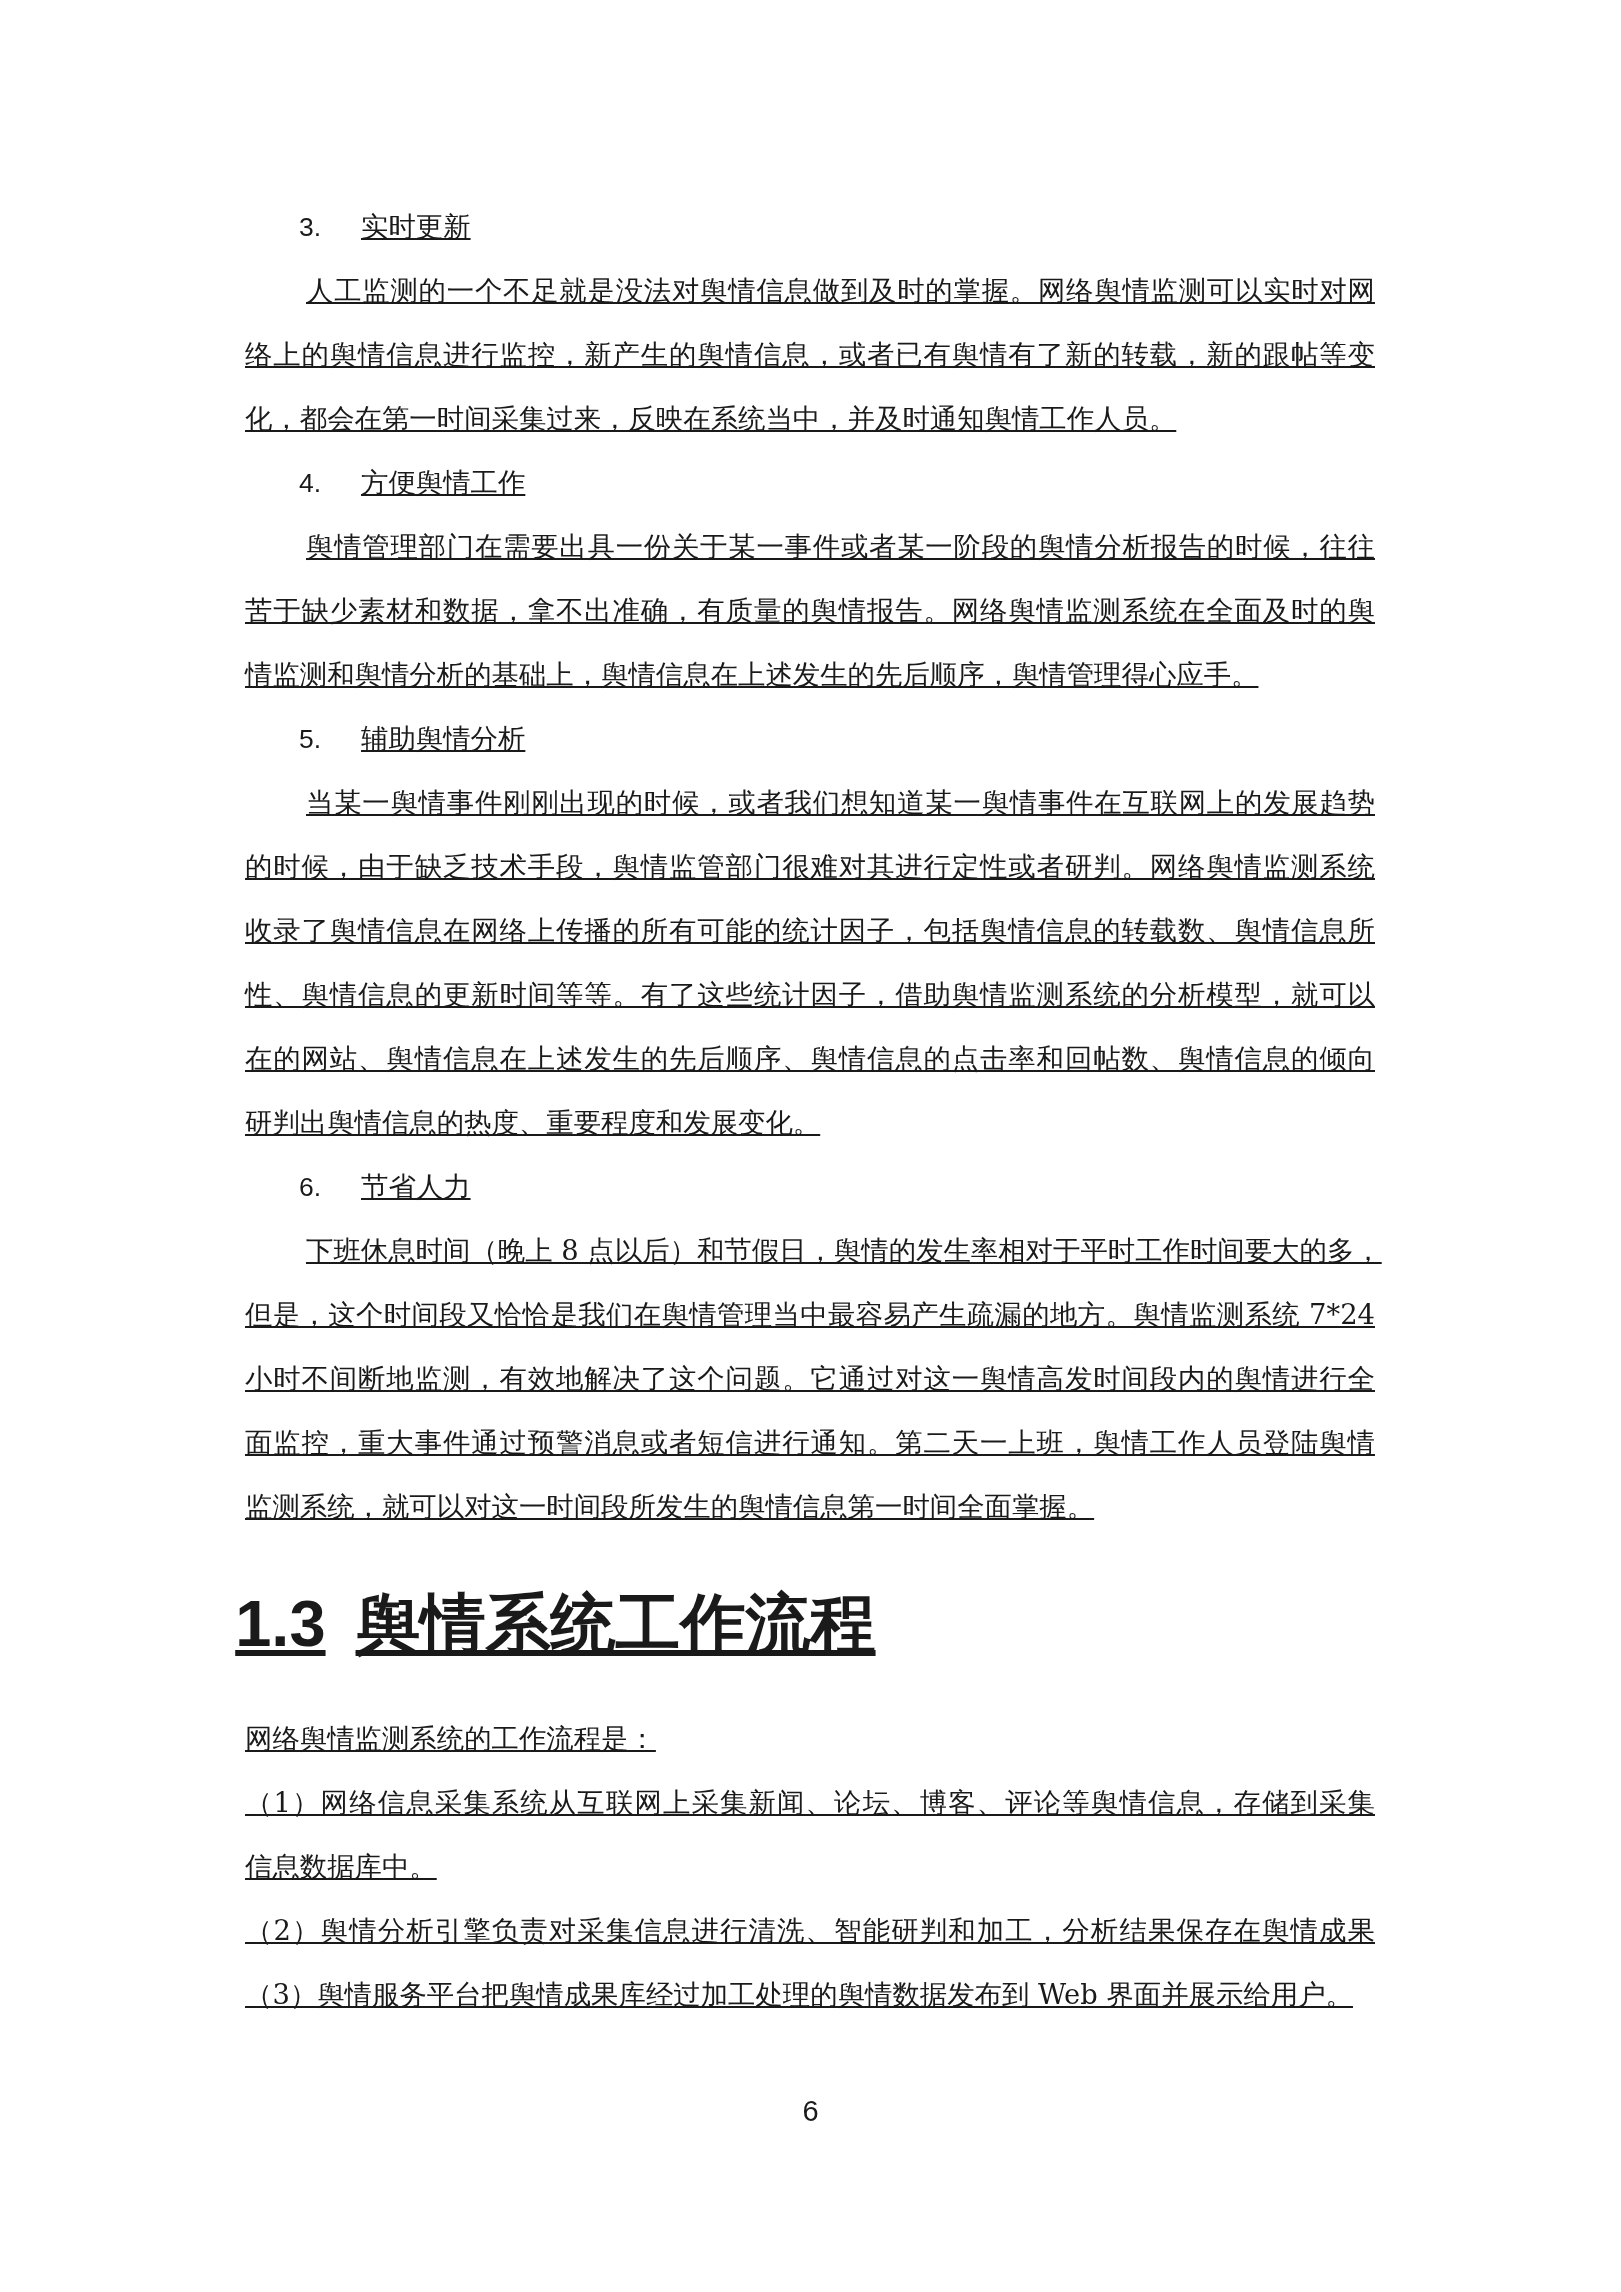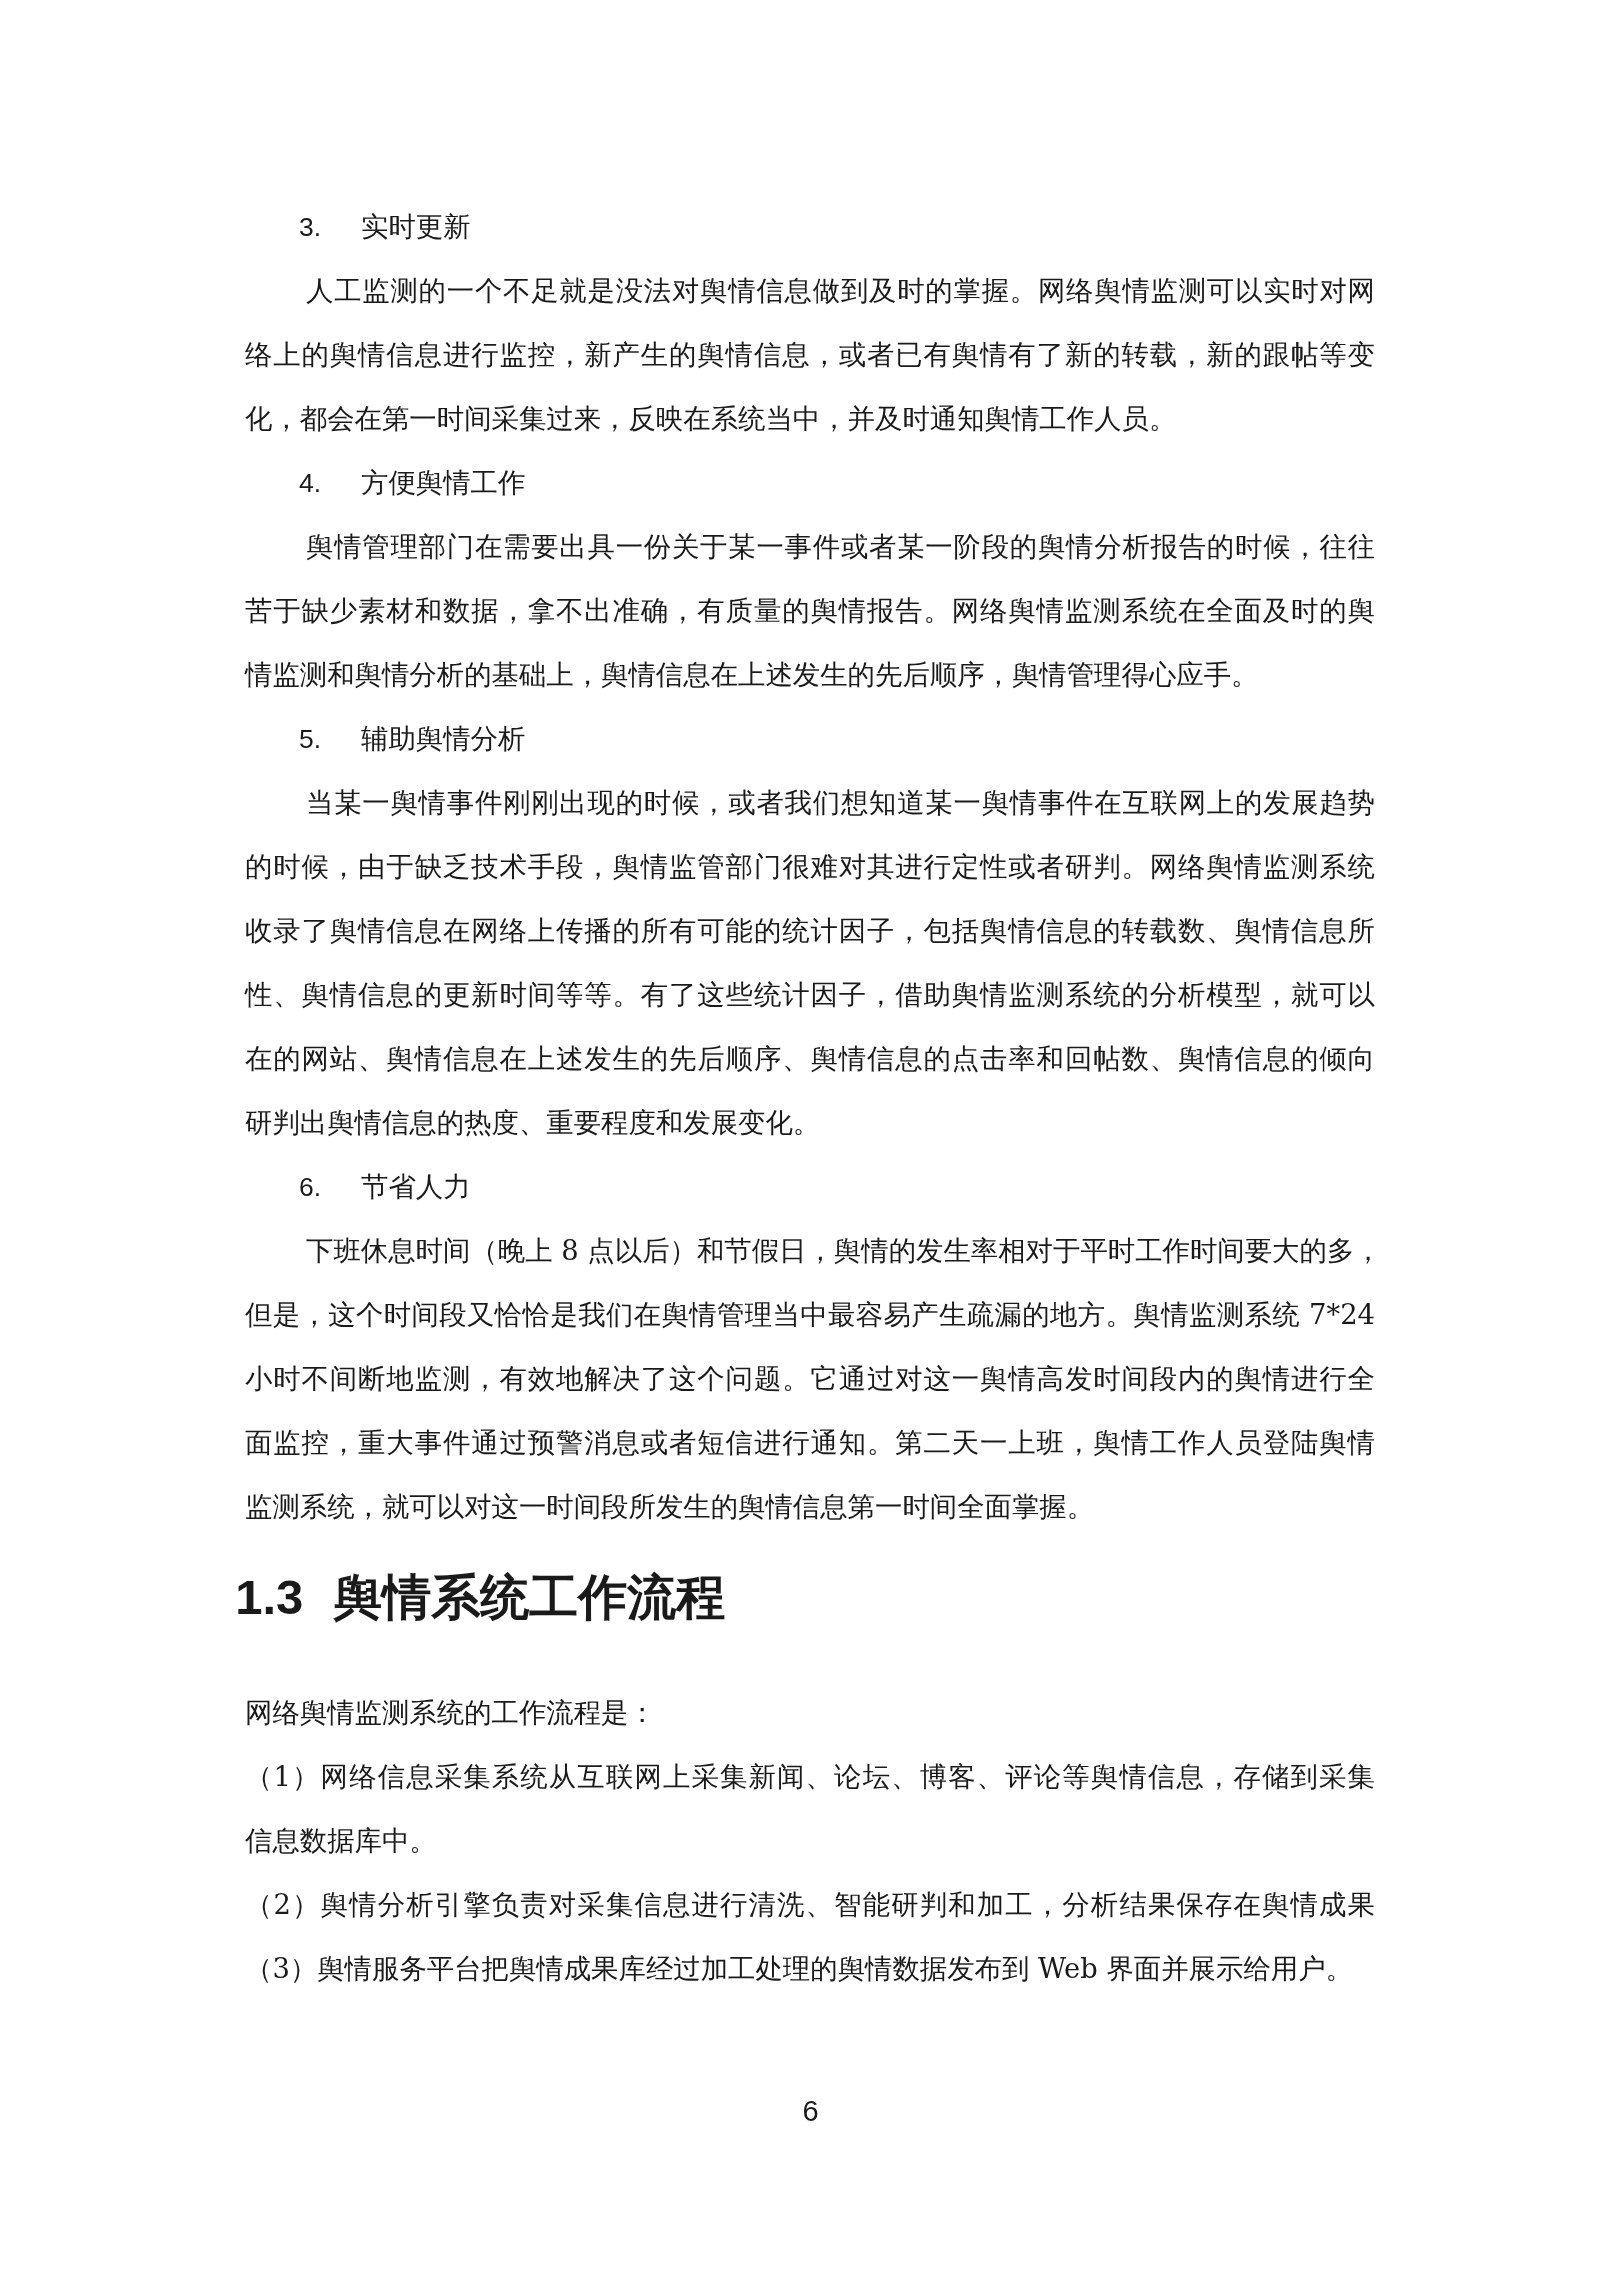--- a/index.html
+++ b/index.html
@@ -11,20 +11,21 @@
     background:#ffffff;
     overflow:hidden;
     color:#1a1a1a;
     font-family:"DejaVu Serif","Liberation Serif",serif;
   }
   .content{
     position:absolute;
     left:245px;
     top:195px;
     width:1130px;
+    text-decoration:underline;
   }
   .line{
     font-size:27.4px;
     line-height:64px;
     height:64px;
     white-space:nowrap;
   }
   .line.fill{
     text-align:justify;
     text-align-last:justify;
@@ -37,24 +38,24 @@
   }
   .item .num{
     display:inline-block;
     width:62px;
     font-family:"Liberation Sans",sans-serif;
     font-size:26.5px;
   }
   .heading{
     position:relative;
     left:-9.8px;
-    margin:26px 0 51px 0;
+    margin:52px 0 51px 0;
     height:65px;
     line-height:65px;
-    font-size:49px;
+    font-size:65px;
     font-weight:700;
     white-space:nowrap;
   }
   .heading .h-num{
     font-family:"Liberation Sans",sans-serif;
     margin-right:30px;
   }
   .page-number{
     position:absolute;
     top:2094px;

